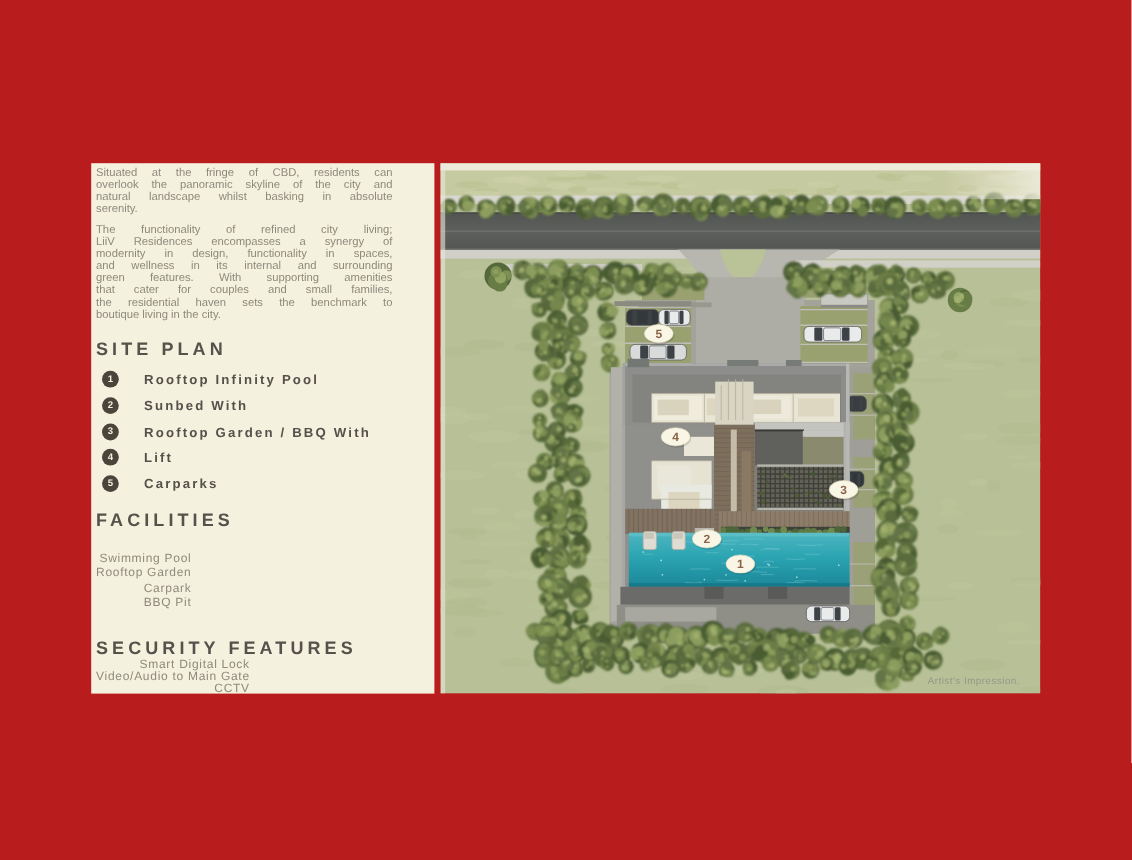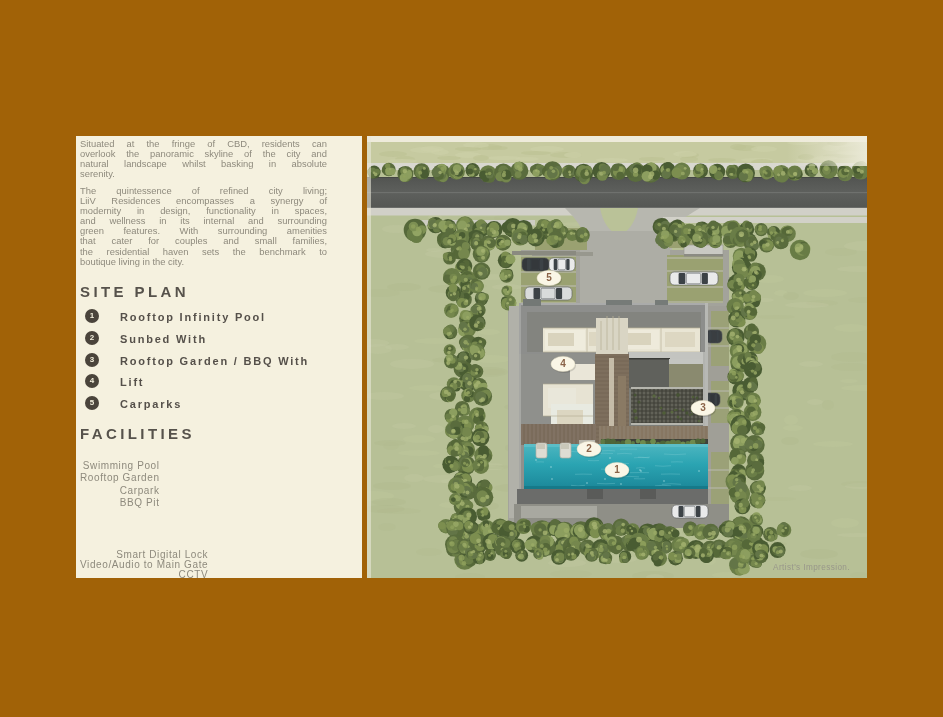--- a/index.html
+++ b/index.html
@@ -1,17 +1,17 @@
 <!DOCTYPE html>
 <html><head>
 <meta charset="utf-8">
 <style>
   html,body{margin:0;padding:0;background:#ffffff;}
   body{width:943px;height:717px;overflow:hidden;font-family:"Liberation Sans",sans-serif;}
-  #page{position:relative;width:943px;height:717px;background:#a16207;}
+  #page{position:relative;width:943px;height:717px;background:#b91c1c;}
   .panel{position:absolute;left:76px;top:136px;width:286px;height:442px;background:#f5f1df;}
   .para{position:absolute;left:4px;width:247px;font-size:9.4px;line-height:10.1px;color:#8e8a7d;}
   .jl{text-align:justify;text-align-last:justify;}
   .heading{position:absolute;left:4px;font-size:15px;font-weight:bold;letter-spacing:3.4px;color:#56524b;}
   .item{position:absolute;left:4px;font-size:11px;font-weight:bold;letter-spacing:1.8px;color:#55504a;}
   .badge{position:absolute;left:9px;width:14px;height:14px;border-radius:50%;background:#4a443b;color:#f4f0dd;
           font-size:8px;font-weight:bold;text-align:center;line-height:14.5px;letter-spacing:0;}
   .small{position:absolute;left:4px;font-size:10px;letter-spacing:0.6px;line-height:12.4px;color:#8e8a7d;text-align:right;}
   .plan{position:absolute;left:367px;top:136px;}
 </style>
@@ -22,25 +22,25 @@
   <div class="panel">
 
     <div class="para" style="top:3px;">
       <div class="jl">Situated at the fringe of CBD, residents can</div>
       <div class="jl">overlook the panoramic skyline of the city and</div>
       <div class="jl">natural landscape whilst basking in absolute</div>
       <div>serenity.</div>
     </div>
 
     <div class="para" style="top:50px;">
-      <div class="jl">The quintessence of refined city living;</div>
+      <div class="jl">The functionality of refined city living;</div>
       <div class="jl">LiiV Residences encompasses a synergy of</div>
       <div class="jl">modernity in design, functionality in spaces,</div>
       <div class="jl">and wellness in its internal and surrounding</div>
-      <div class="jl">green features. With surrounding amenities</div>
+      <div class="jl">green features. With supporting amenities</div>
       <div class="jl">that cater for couples and small families,</div>
       <div class="jl">the residential haven sets the benchmark to</div>
       <div>boutique living in the city.</div>
     </div>
 
     <div class="heading" style="top:147px;">SITE PLAN</div>
 
     <div class="badge" style="top:173px;">1</div>
     <div class="item" style="left:44px;top:175px;">Rooftop Infinity Pool</div>
 
@@ -53,20 +53,21 @@
     <div class="badge" style="top:238px;">4</div>
     <div class="item" style="left:44px;top:240px;text-align:right;">Lift</div>
 
     <div class="badge" style="top:260px;">5</div>
     <div class="item" style="left:44px;top:262px;">Carparks</div>
 
     <div class="heading" style="top:289px;">FACILITIES</div>
 
     <div class="small" style="top:324px;">Swimming Pool<br>Rooftop Garden<br>Carpark<br>BBQ Pit</div>
 
+    <div class="heading" style="top:396px;">SECURITY FEATURES</div>
 
     <div class="small" style="top:414px;line-height:10.2px;">Smart Digital Lock<br>Video/Audio to Main Gate<br>CCTV</div>
   </div>
 
   <svg class="plan" width="500" height="442" viewBox="0 0 500 442">
       <defs>
         <linearGradient id="poolg" x1="0" y1="0" x2="0" y2="1">
           <stop offset="0" stop-color="#4db6c0"></stop>
           <stop offset="0.45" stop-color="#2ba4b2"></stop>
           <stop offset="1" stop-color="#1b8799"></stop>

